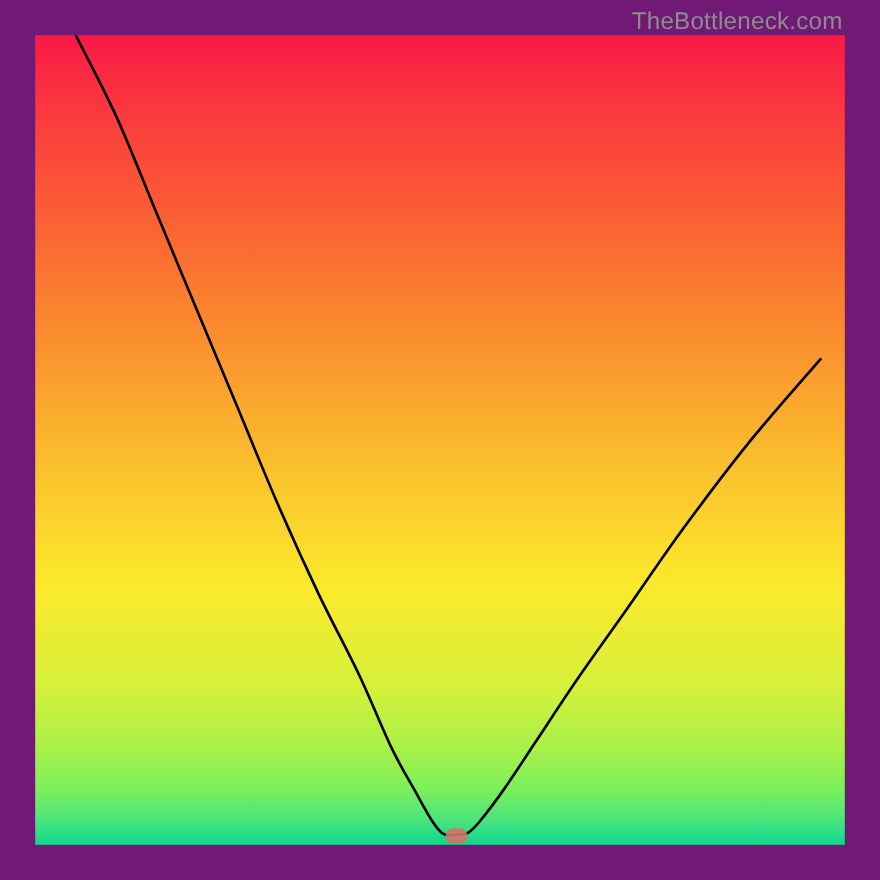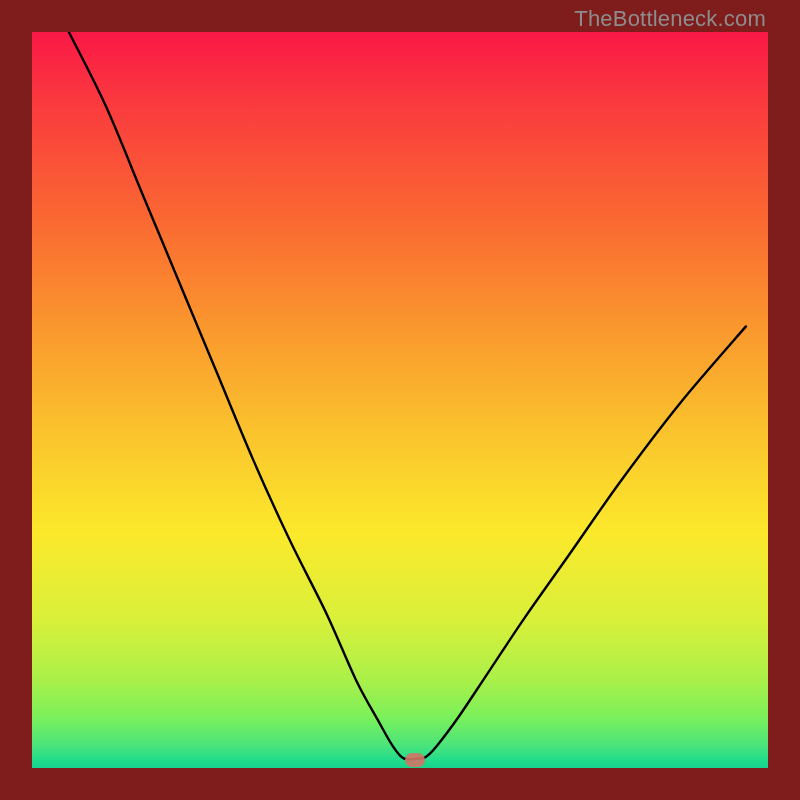--- a/index.html
+++ b/index.html
@@ -10,21 +10,21 @@
     background: #000;
     font-family: Arial, sans-serif;
     position: relative;
   }
   .frame {
     position: absolute;
     top: 0;
     left: 0;
     width: 800px;
     height: 800px;
-    background: #7f1d1d;
+    background: #701a75;
   }
   .plot-area {
     position: absolute;
     top: 32px;
     left: 32px;
     width: 736px;
     height: 736px;
     
     background: linear-gradient(
       to bottom,

